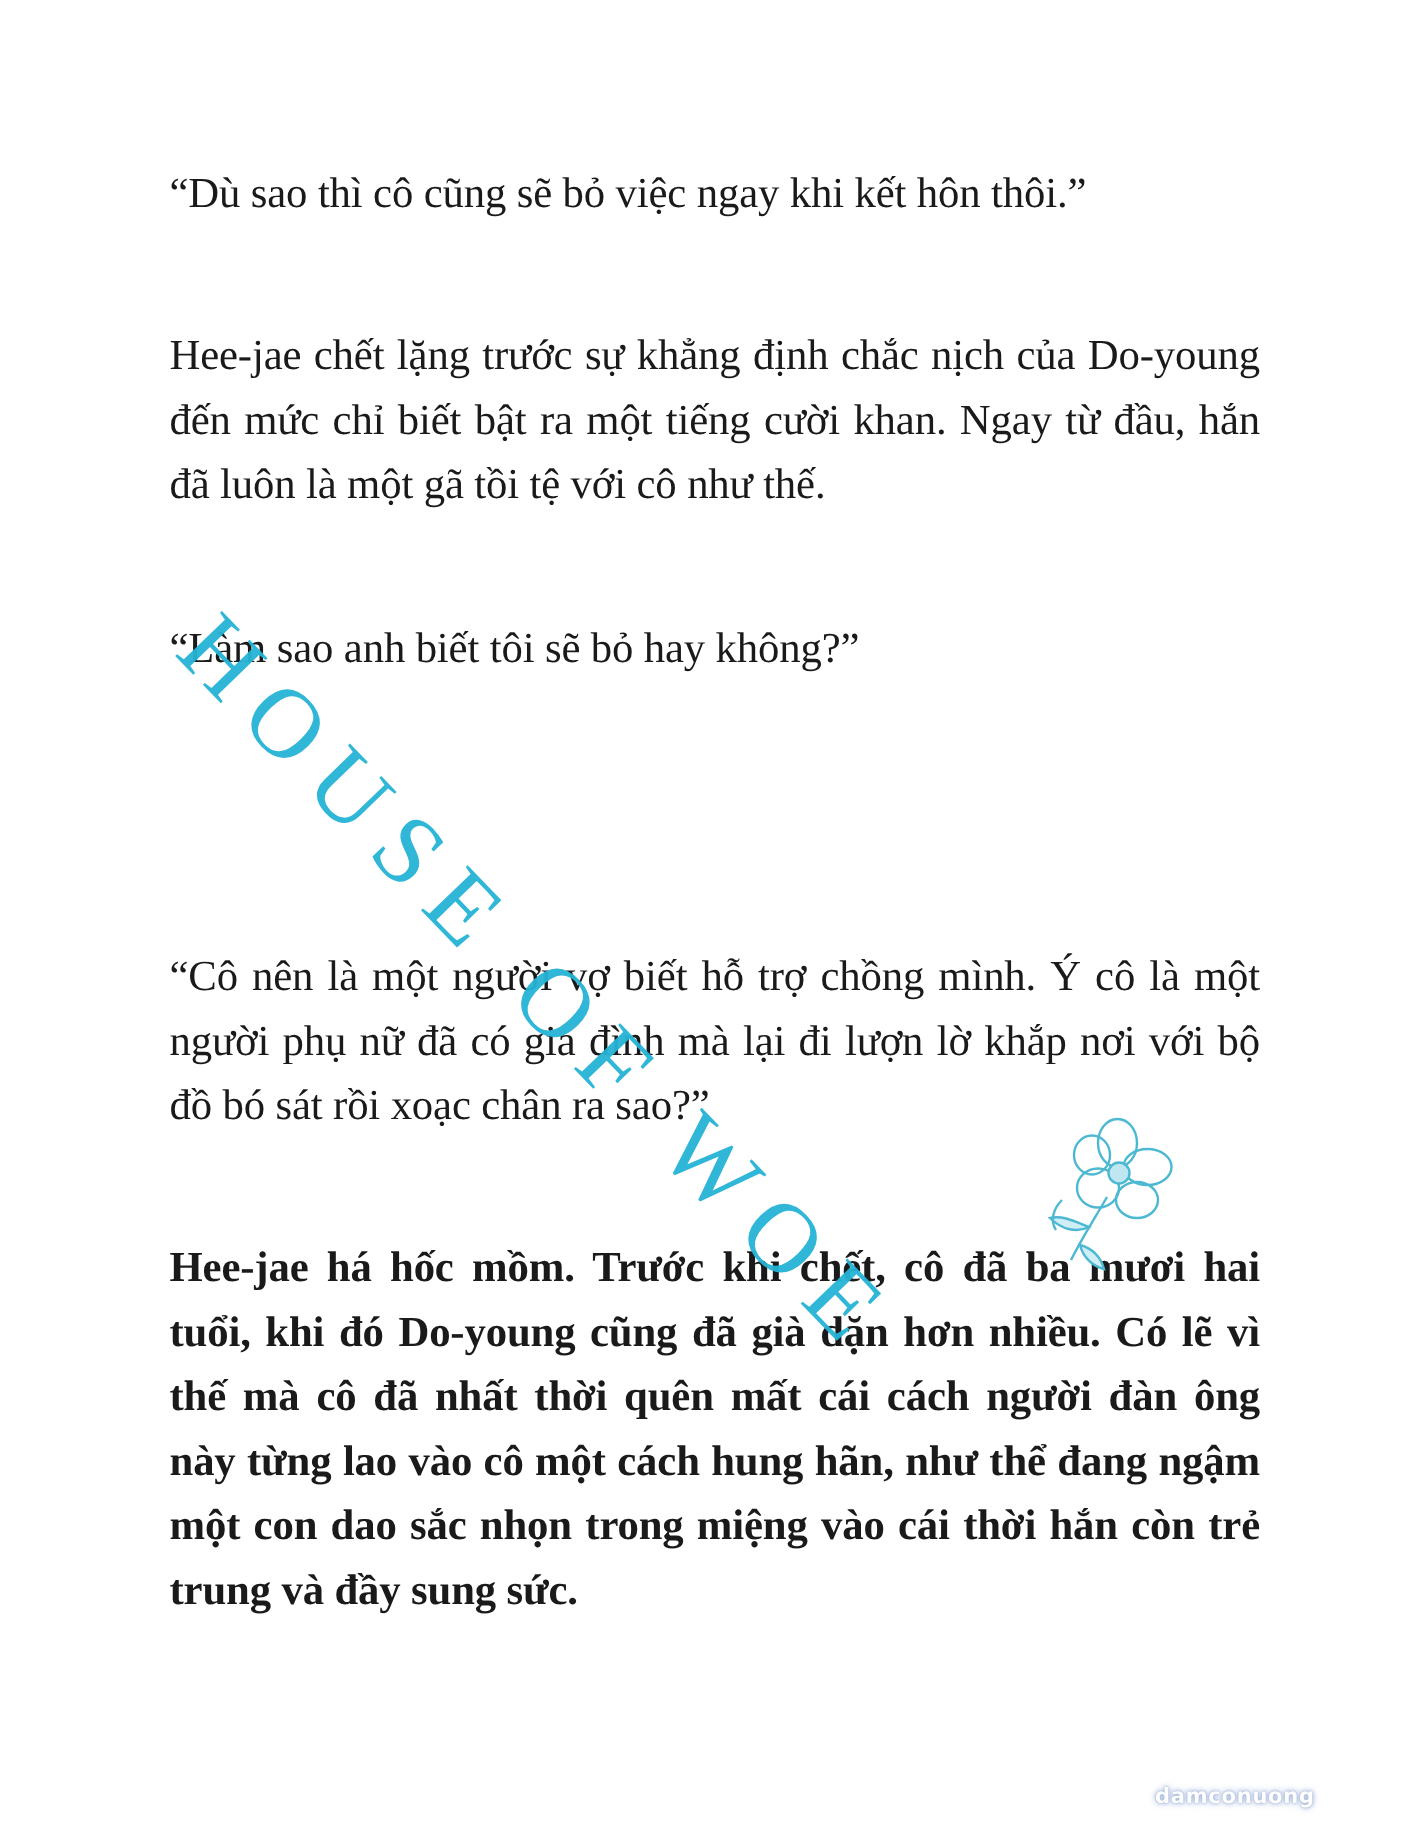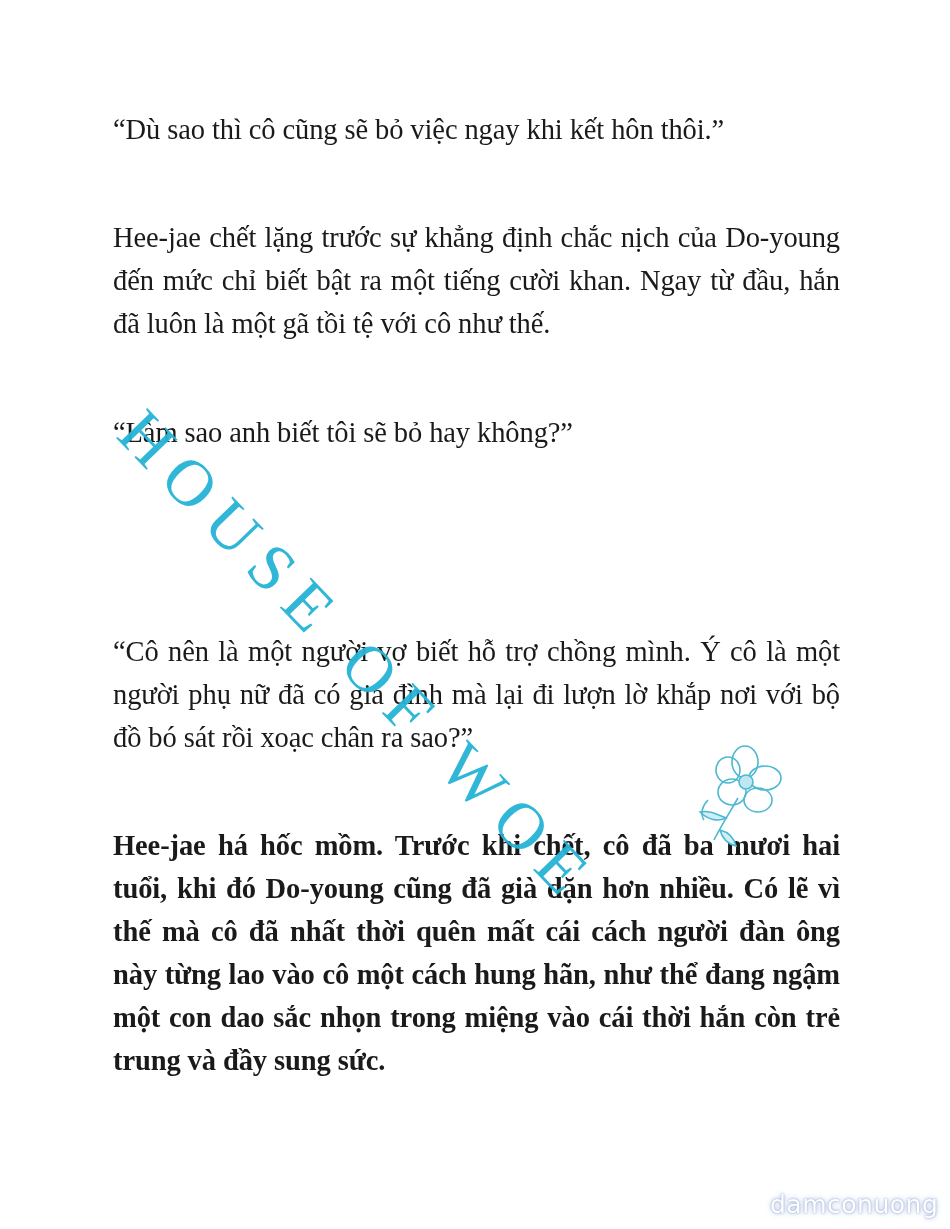--- a/index.html
+++ b/index.html
@@ -52,25 +52,26 @@
       top: 740px;
       width: 95px;
       height: 110px;
       z-index: 2;
     }
     .site-mark {
       position: absolute;
       left: 770px;
       top: 1190px;
       font-family: "DejaVu Sans", sans-serif;
-      font-size: 25px;
+      font-size: 14px;
       color: #ffffff;
       letter-spacing: 0.5px;
       text-shadow: 0 0 3px #9fb2d8, 0 0 6px #b8c6e4, 0 0 1px #8aa0cc;
       z-index: 3;
+      font-weight: bold;
     }
   </style>
 </head>
 <body>
 
 <div class="page">
 
   <p class="para" style="top:108px;">“Dù sao thì cô cũng sẽ bỏ việc ngay khi kết hôn thôi.”</p>
 
   <p class="para" style="top:411px;">“Làm sao anh biết tôi sẽ bỏ hay không?”</p>

